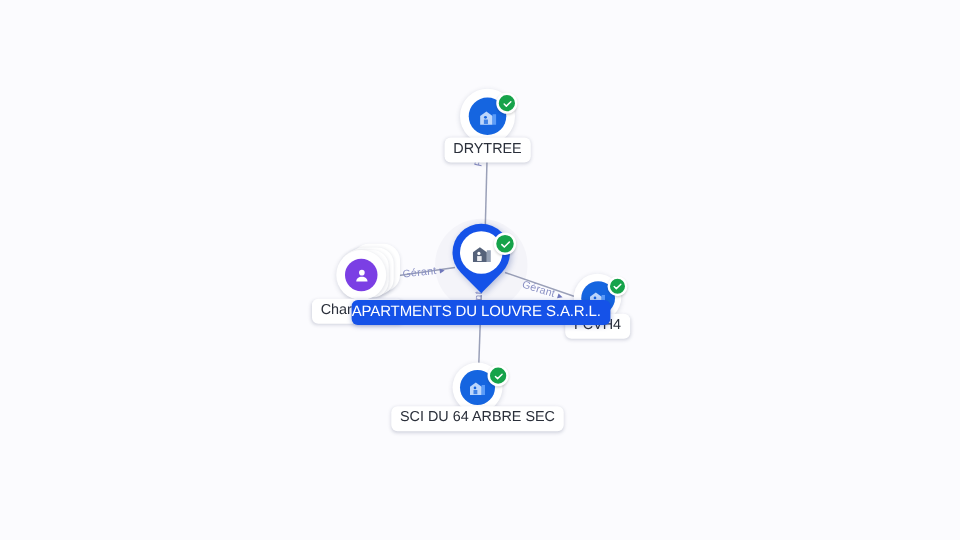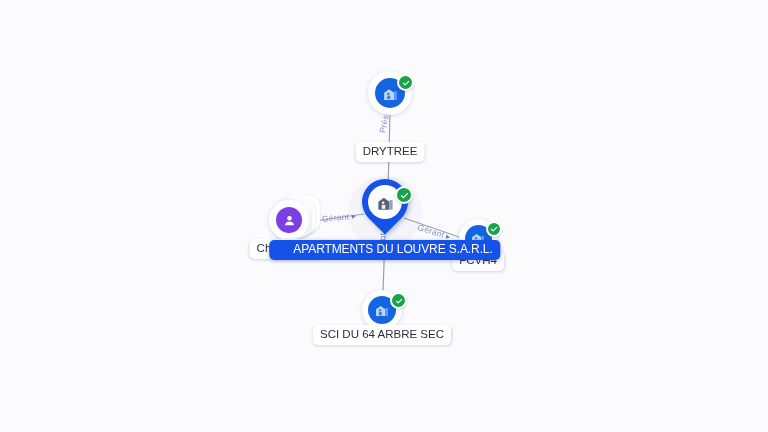--- a/index.html
+++ b/index.html
@@ -133,21 +133,21 @@
     line-height: 13px;
   }
 
   .node-label.selected {
     background: #1552e8;
     color: #ffffff;
     box-shadow: 0 1px 4px rgba(20,50,140,0.35);
     z-index: 40;
     font-size: 12px;
     letter-spacing: -0.1px;
-    padding: 3px 8px 4px 24px;
+    padding: 3px 8px 4px 0;
   }
 
   
   .edge-label {
     position: absolute;
     font-size: 8.5px;
     color: #8a90c4;
     white-space: nowrap;
     letter-spacing: 0.2px;
     transform-origin: 50% 50%;
@@ -202,21 +202,21 @@
           <circle cx="9" cy="12.5" r="1.6" fill="#1565e0"></circle>
           <rect x="7.2" y="15" width="4.6" height="5" fill="#1565e0" opacity="0.75"></rect>
         </svg>
       </div>
     </div>
     <div class="badge-check" style="width:13px; height:13px; left:7px; top:-19px;">
       <svg width="8" height="8" viewBox="0 0 24 24">
         <path d="M4 12.5l5.2 5.2L20 7" stroke="#ffffff" stroke-width="3.4" fill="none" stroke-linecap="round" stroke-linejoin="round"></path>
       </svg>
     </div>
-    <div class="node-label" style="left:0; top:17px;margin-top:32px;">DRYTREE</div>
+    <div class="node-label" style="left:0; top:17px;">DRYTREE</div>
   </div>
 
   <div class="node" style="left:289px; top:220px;">
     <div class="stack-card" style="width:38px; height:38px; left:12px; top:-6px;"></div>
     <div class="stack-card" style="width:38px; height:38px; left:7px; top:-3px;"></div>
     <div class="stack-card" style="width:38px; height:38px; left:3px; top:-1px;"></div>
     <div class="chip" style="width:40px; height:40px; left:0; top:0;">
       <div class="chip-inner icon-purple" style="width:26px; height:26px;">
         <svg width="15" height="15" viewBox="0 0 24 24">
           <circle cx="12" cy="8.2" r="3.6" fill="#ffffff"></circle>

